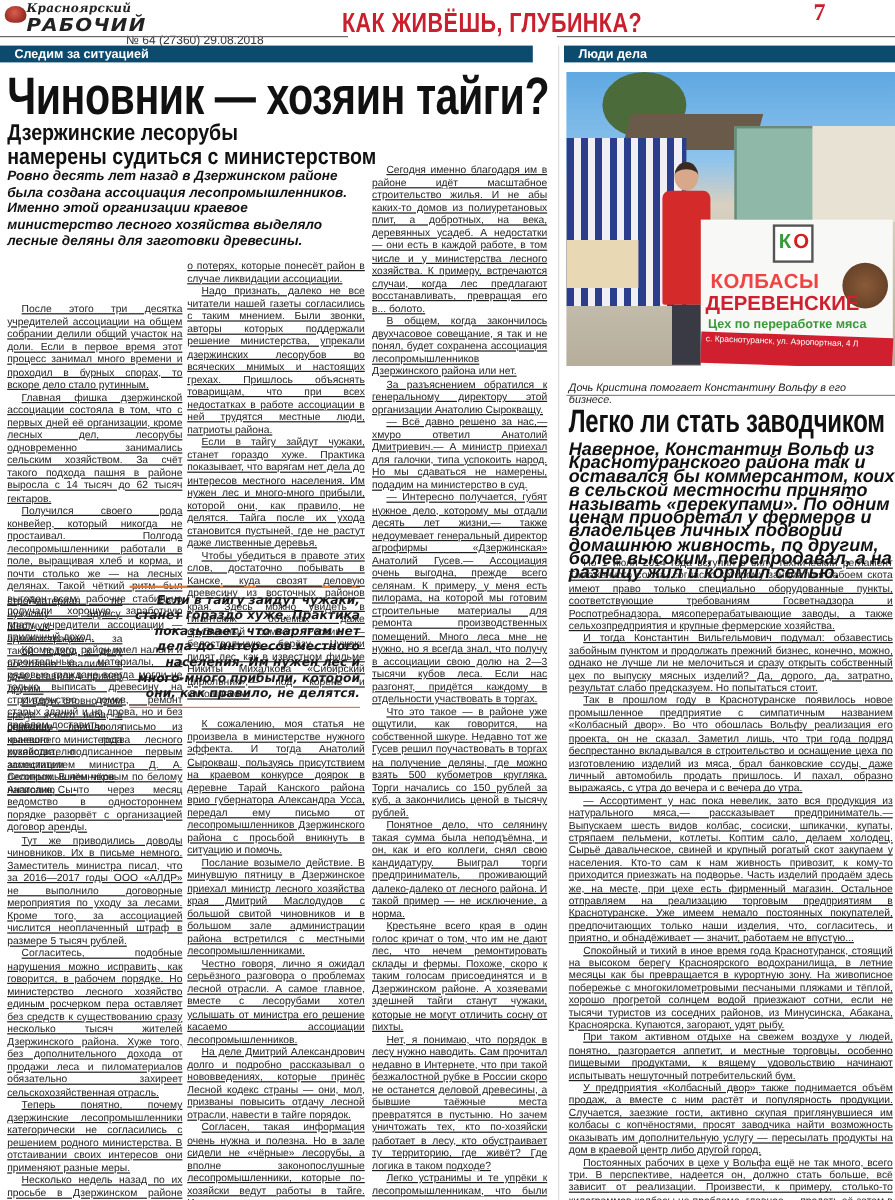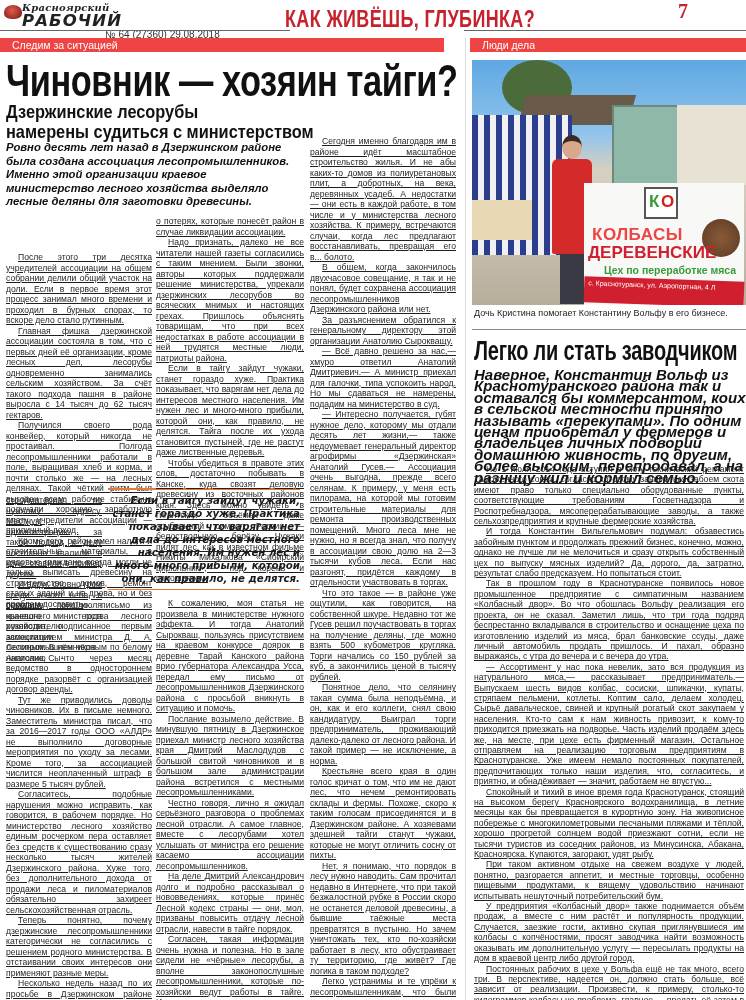--- a/index.html
+++ b/index.html
@@ -9,21 +9,21 @@
   .logo { position: absolute; left: 4px; top: 2px; width: 105px; height: 30px; }
   .logo-emblem { position: absolute; left: 0; top: 3px; width: 18px; height: 14px; border-radius: 50% 50% 40% 40%; background: radial-gradient(circle at 45% 40%, #d8604c 0%, #a3302a 60%, #6b1d16 100%); }
   .logo-top { position: absolute; left: 18px; top: 0; font-family: "DejaVu Serif", serif; font-style: italic; font-weight: bold; font-size: 10px; color: #222; letter-spacing: 0.2px; }
   .logo-main { position: absolute; left: 18px; top: 10px; font-family: "DejaVu Sans", sans-serif; font-style: italic; font-weight: bold; font-size: 15px; color: #222; letter-spacing: 1px; transform: scaleX(1.1); transform-origin: left; }
   .issue { position: absolute; left: 105px; top: 29px; font-size: 10px; color: #333; }
   .rule-left { position: absolute; left: 0; top: 30px; width: 290px; height: 1px; background: #666; }
   .rubric { position: absolute; left: 285px; top: 6px; font-family: "Liberation Sans", sans-serif; font-weight: bold; font-size: 23px; color: #c8202c; transform: scaleX(0.78); transform-origin: left; letter-spacing: 0.5px; white-space: nowrap; }
   .rule-right { position: absolute; left: 464px; top: 30px; width: 282px; height: 1px; background: #666; }
   .page-num { position: absolute; right: 4px; top: 0px; font-family: "Liberation Serif", serif; font-weight: bold; font-size: 20px; color: #c8202c; }
 
-  .section-bar { position: absolute; top: 38px; height: 14px; background: #ef4444; color: #fff; font-weight: normal; font-size: 10.5px; padding-left: 12px; line-height: 14px; }
+  .section-bar { position: absolute; top: 38px; height: 14px; background: #0c4a6e; color: #fff; font-weight: bold; font-size: 10.5px; padding-left: 12px; line-height: 14px; }
   .bar-left { left: 0; width: 444px; }
   .bar-right { left: 470px; width: 276px; }
 
   .headline { position: absolute; left: 6px; top: 56px; font-family: "Liberation Sans", sans-serif; font-weight: bold; font-size: 44px; letter-spacing: -0.5px; color: #111; transform: scaleX(0.78); transform-origin: left; white-space: nowrap; line-height: 50px; }
   .subhead { position: absolute; left: 6px; top: 102px; font-weight: bold; font-size: 19px; line-height: 20px; color: #111; transform: scaleX(0.86); transform-origin: left; white-space: nowrap; }
   .lead { position: absolute; left: 6px; top: 141px; width: 290px; font-weight: bold; font-style: italic; font-size: 11.3px; line-height: 13.5px; color: #111; }
 
   .col { position: absolute; font-size: 8.6px; line-height: 10.5px; text-align: justify; color: #1f1f1f; }
   .col p { text-indent: 12px; text-decoration: underline; }
   .col1 { left: 6px; top: 216px; width: 146px; margin-top: 36px; }
@@ -47,25 +47,25 @@
   .person { position: absolute; left: 78px; top: 75px; width: 44px; height: 170px; }
   .person-head { position: absolute; left: 12px; top: 0; width: 20px; height: 24px; border-radius: 50%; background: #d9a88a; border-top: 6px solid #3a2a22; }
   .person-body { position: absolute; left: 2px; top: 24px; width: 40px; height: 95px; background: #d42a2a; border-radius: 6px 6px 2px 2px; }
   .person-legs { position: absolute; left: 10px; top: 119px; width: 24px; height: 50px; background: #3a3a44; }
   .sign { position: absolute; left: 112px; top: 123px; width: 160px; height: 122px; background: #f8f8f6; }
   .sign-logo { position: absolute; left: 60px; top: 4px; width: 34px; height: 32px; border: 2px solid #555; background: #fff; }
   .sign-logo-k { position: absolute; left: 3px; top: 3px; font-weight: bold; font-size: 17px; color: #3a9a3a; }
   .sign-logo-o { position: absolute; left: 15px; top: 3px; font-weight: bold; font-size: 17px; color: #d02020; }
   .sign-t1 { position: absolute; left: 8px; top: 42px; font-weight: bold; font-size: 17px; color: #ef4444; letter-spacing: 0.5px; }
   .sign-t2 { position: absolute; left: 4px; top: 60px; font-weight: bold; font-size: 17px; color: #d02030; }
-  .sign-t3 { position: absolute; left: 6px; top: 81px; font-size: 10.5px; color: #3a9a3a; font-weight: bold; margin-left: 14px; }
+  .sign-t3 { position: absolute; left: 6px; top: 81px; font-size: 10.5px; color: #3a9a3a; font-weight: bold; }
   .sign-band { position: absolute; left: 0; top: 96px; width: 160px; height: 26px; background: #d02030; color: #fff; font-size: 7px; padding: 3px 0 0 4px; transform: rotate(2deg); }
   .basket { position: absolute; left: 118px; top: 36px; width: 38px; height: 38px; border-radius: 50%; background: radial-gradient(#8a5a3a, #5a3a22); }
 
-  .caption { position: absolute; left: 474px; top: 308px; width: 262px; font-size: 9px; line-height: 10px; color: #222; }
+  .caption { position: absolute; left: 474px; top: 318px; width: 262px; font-style: italic; font-size: 9px; line-height: 10px; color: #222; }
   .cap-rule { position: absolute; left: 472px; top: 329px; width: 274px; height: 1px; background: #888; }
 
   .headline2 { position: absolute; left: 474px; top: 335px; font-weight: bold; font-size: 27px; color: #111; transform: scaleX(0.74); transform-origin: left; white-space: nowrap; letter-spacing: -0.3px; line-height: 32px; }
   .lead2 { position: absolute; left: 474px; top: 369px; width: 272px; font-weight: bold; font-style: italic; font-size: 15px; line-height: 11.4px; color: #111; }
   .col4 { left: 474px; top: 464px; width: 270px; line-height: 10.4px; }
 </style>
 </head>
 <body>
 
 <div class="masthead">

